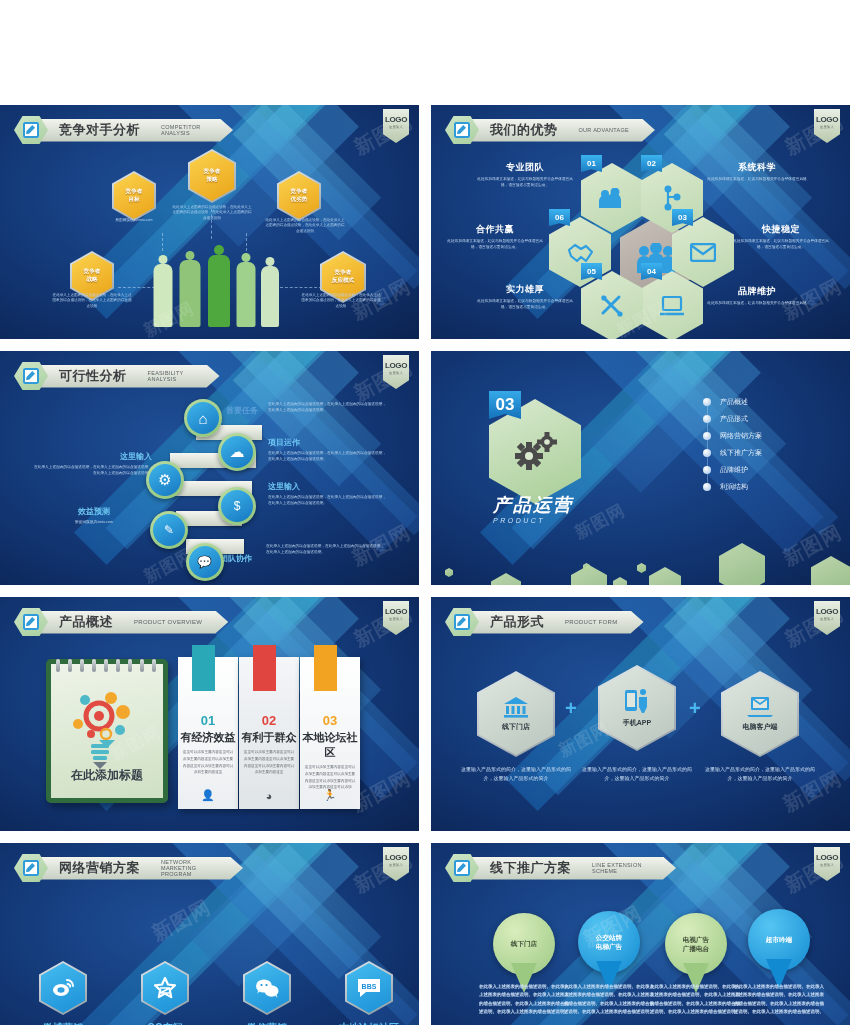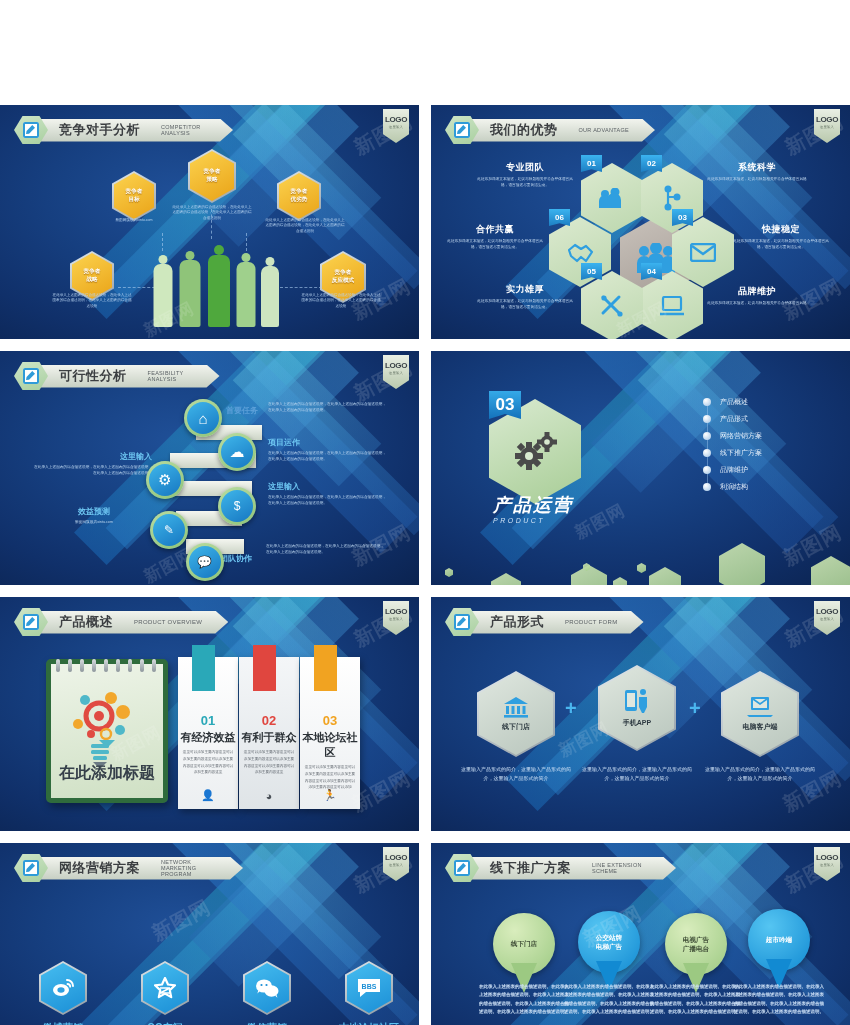--- a/index.html
+++ b/index.html
@@ -145,21 +145,21 @@
   .panel { position:absolute; top:60px; width:60px; height:152px; background:linear-gradient(180deg,#ffffff,#eceff1);
            box-shadow:2px 3px 7px rgba(0,0,0,.35); }
   .panel.alt { background:linear-gradient(180deg,#f4f6f8,#dfe4e7); }
   .tab { position:absolute; top:-12px; left:14px; width:23px; height:46px; }
   .tab:after { content:""; position:absolute; inset:0; clip-path:polygon(0 0,100% 0,100% 100%,50% 78%,0 100%); }
   .panel .num { font-size:13px; font-weight:bold; text-align:center; margin-top:56px; }
   .panel .hd  { font-size:11px; font-weight:bold; color:#2b3136; text-align:center; margin-top:2px; }
   .panel .bd  { font-size:3.6px; line-height:1.9; color:#596068; text-align:center; margin-top:4px; padding:0 4px; }
   .panel .ic  { position:absolute; bottom:7px; left:50%; transform:translateX(-50%); font-size:11px; color:#4a5158; }
   .nbtitle { position:absolute; bottom:14px; left:0; right:0; text-align:center;
-             font-size:16px; font-weight:bold; color:#36404a; }
+             font-size:12px; font-weight:bold; color:#36404a; }
 
   
   .pfhex { position:absolute; width:78px; height:86px; padding:2px;
            background:linear-gradient(150deg,#e6ecef,#8f9ba3);
            clip-path:polygon(50% 0,100% 25%,100% 75%,50% 100%,0 75%,0 25%); }
   .pfhex > span { display:flex; width:100%; height:100%; flex-direction:column; align-items:center;
            justify-content:center; gap:4px;
            background:linear-gradient(150deg,#dfe7df,#b9c6bd);
            clip-path:polygon(50% 0,100% 25%,100% 75%,50% 100%,0 75%,0 25%); }
   .pfhex .lb { font-size:7px; font-weight:bold; color:#2e3a42; }

